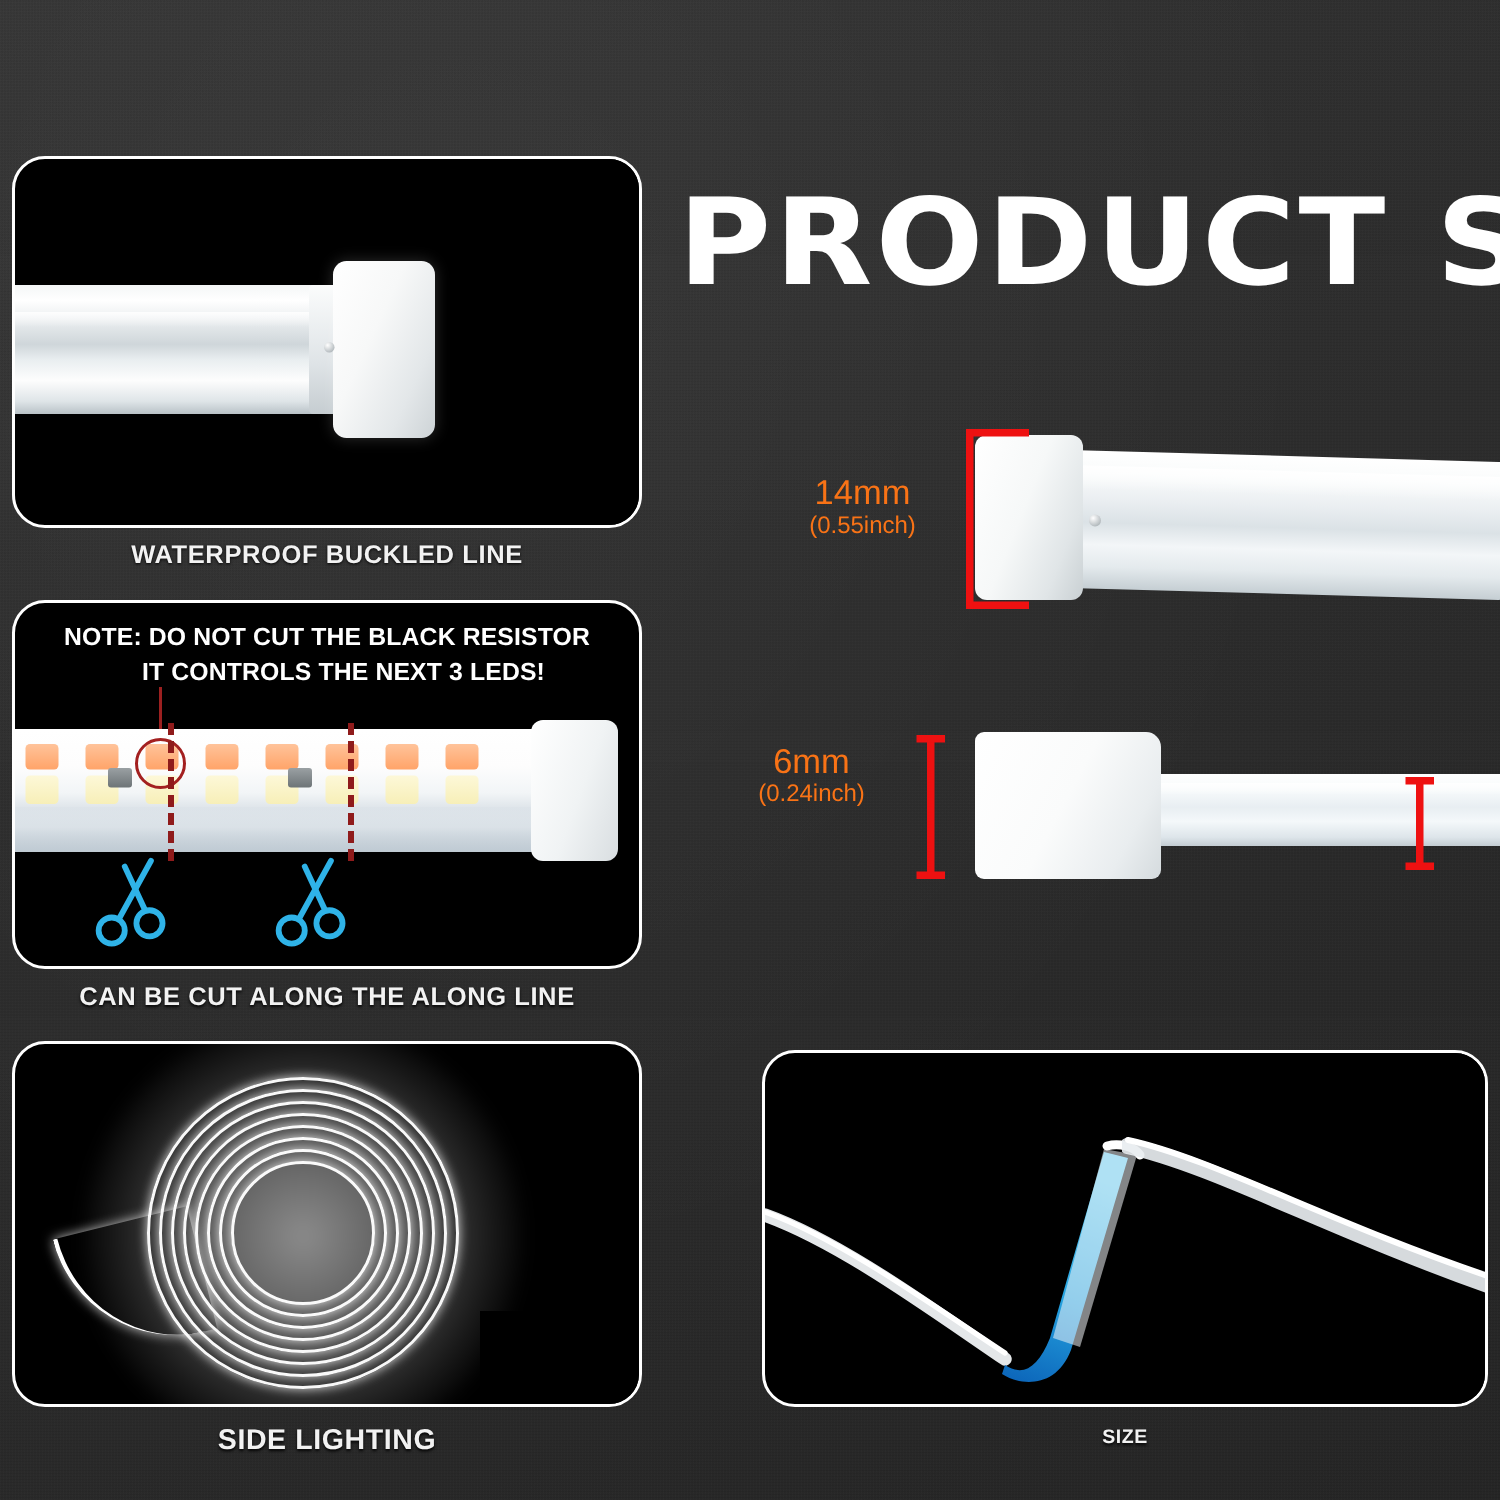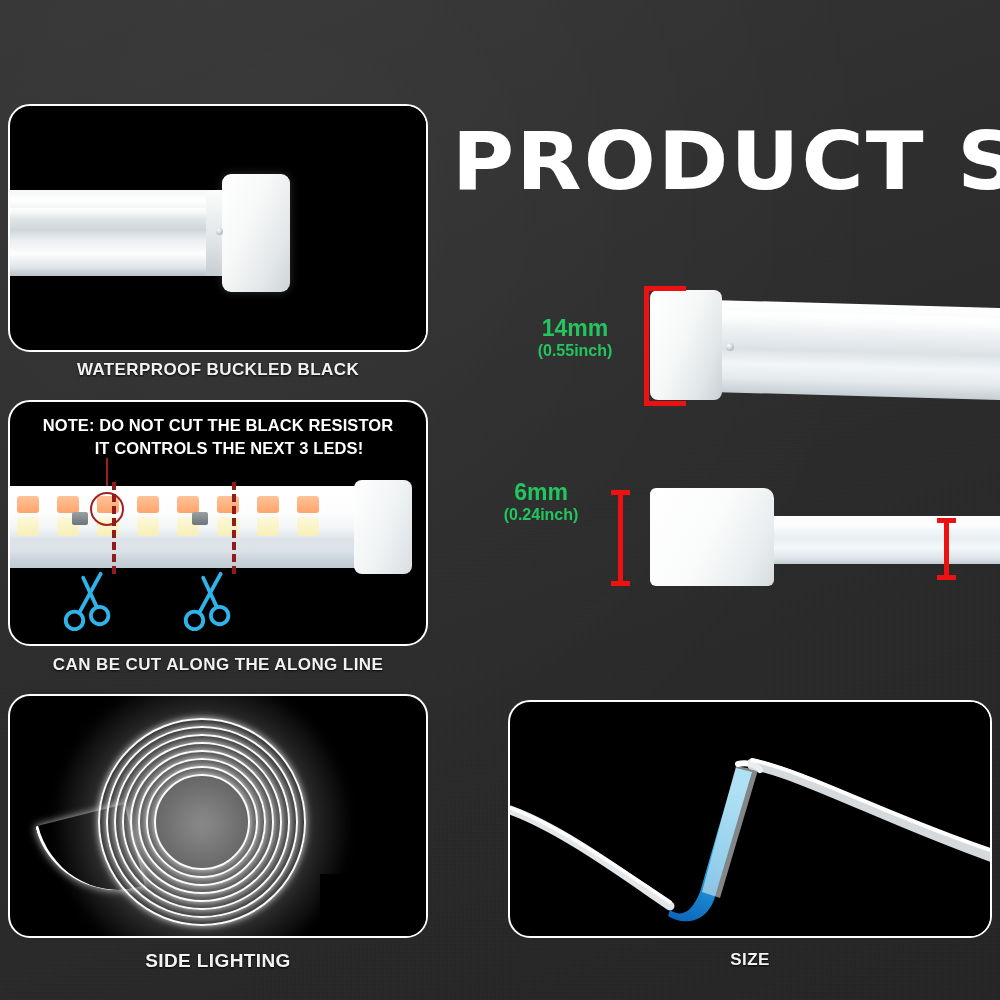--- a/index.html
+++ b/index.html
@@ -238,21 +238,21 @@
     position:absolute; background:#ee1111; width:5px;
   }
   .dimbar:before,.dimbar:after{
     content:""; position:absolute; left:-7px; width:19px; height:5px; background:#ee1111;
   }
   .dimbar:before{ top:0; }
   .dimbar:after{ bottom:0; }
 
   .dimlabel{
     position:absolute;
-    color:#22c55e; font-weight:bold; text-align:center;
+    color:#f97316; font-weight:normal; text-align:center;
     line-height:1.16; white-space:nowrap;
   }
   .dimlabel .v{ display:block; font-size:23px; }
   .dimlabel .i{ display:block; font-size:16px; }
 </style>
 </head>
 <body>
 
 <div class="bg-noise"></div>
 
@@ -262,21 +262,21 @@
 
   <div class="panel" id="p1">
     <div class="panel-inner">
       <div class="p1-dark-right"></div>
       <div class="p1-body"></div>
       <div class="p1-neck"></div>
       <div class="p1-cap"></div>
       <div class="p1-dot"></div>
     </div>
   </div>
-  <div class="caption" style="left:8px; top:360px; width:420px; font-size:17px;">WATERPROOF BUCKLED BLACK</div>
+  <div class="caption" style="left:8px; top:360px; width:420px; font-size:17px;">WATERPROOF BUCKLED LINE</div>
 
   <div class="panel" id="p2">
     <div class="panel-inner">
 
       <div class="note">
         <span class="l1">NOTE: DO NOT CUT THE BLACK RESISTOR</span>
         <span class="l2">IT CONTROLS THE NEXT 3 LEDS!</span>
       </div>
 
       <div class="pointer" style="left:96px; top:56px; height:46px;"></div>
@@ -389,39 +389,39 @@
         <path d="M96 24 L 118 28 L 80 156 L 62 150 Z" fill="#eef3f6" opacity=".55"></path>
         <path d="M98 22 C 106 20, 116 22, 120 28" stroke="#ffffff" stroke-width="6" fill="none" stroke-linecap="round"></path>
       </svg>
 
       <svg class="flex-seg" style="left:238px; top:44px; width:250px; height:130px;" viewBox="0 0 250 130">
         <path d="M4 18 C 60 30, 140 74, 248 112" stroke="#e8edf0" stroke-width="11" fill="none" stroke-linecap="round" opacity=".92"></path>
         <path d="M4 14 C 60 26, 140 70, 248 106" stroke="#ffffff" stroke-width="4" fill="none" stroke-linecap="round"></path>
       </svg>
     </div>
   </div>
-  <div class="caption" style="left:508px; top:950px; width:484px; font-size:17px;">SIZE</div>
+  <div class="caption" style="left:508px; top:950px; width:484px; font-size:13px;">SIZE</div>
 
   <div id="d1-body">
       <i class="hi"></i>
     </div>
   <div id="d1-cap"></div>
   <div id="d1-dot"></div>
   <div class="bracket14"></div>
   <div class="dimlabel" style="left:500px; top:315px; width:150px;">
     <span class="v">14mm</span>
     <span class="i">(0.55inch)</span>
   </div>
 
   <div id="d2-body">
       <i class="hi"></i>
     </div>
   <div id="d2-cap"></div>
 
   <div class="dimbar" style="left:618px; top:490px; height:96px;"></div>
-  <div class="dimlabel" style="left:466px; top:479px; width:150px;">
+  <div class="dimlabel" style="left:466px; top:494px; width:150px;">
     <span class="v">6mm</span>
     <span class="i">(0.24inch)</span>
   </div>
 
   <div class="dimbar" style="left:944px; top:518px; height:62px;"></div>
 
 </div>
 
 </body></html>

